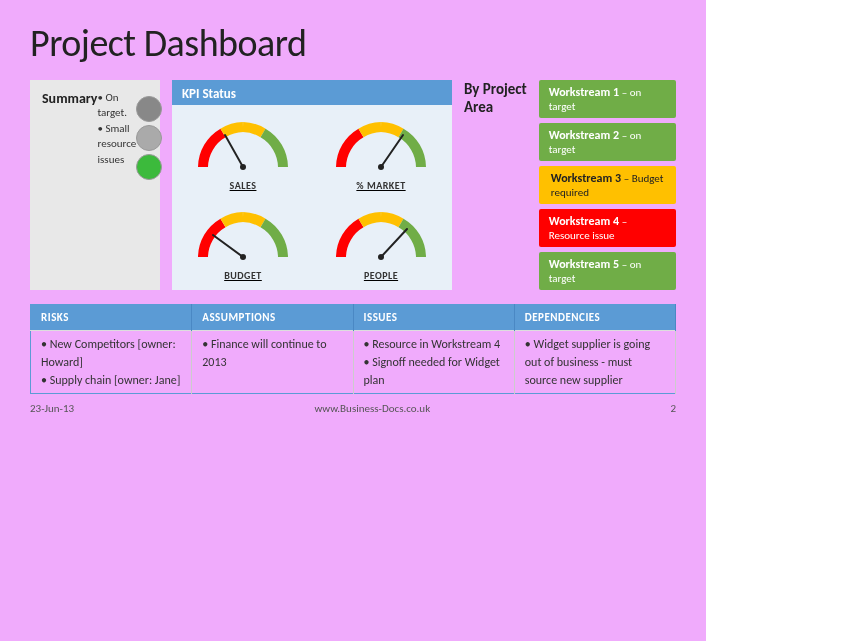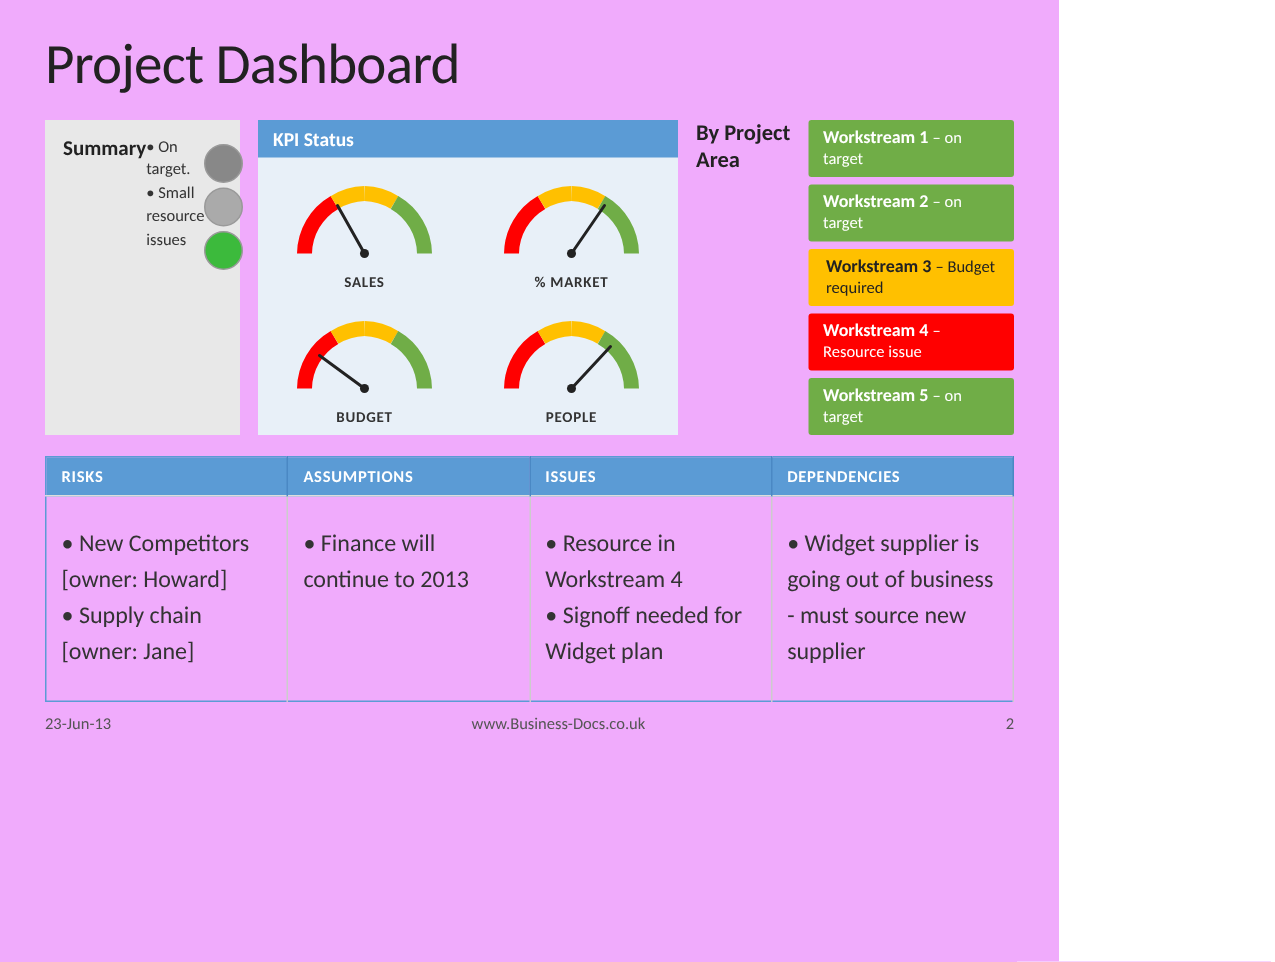--- a/index.html
+++ b/index.html
@@ -98,22 +98,23 @@
       background: #e8f0f8;
       flex: 1;
       padding: 4px;
       gap: 4px;
     }
     .gauge-item {
       background: #e8f0f8;
       display: flex;
       flex-direction: column;
       align-items: center;
-      justify-content: flex-end;
+      justify-content: center;
       padding: 6px 4px 2px;
+      text-decoration: underline;
     }
     .gauge-label {
       font-size: 10px;
       font-weight: 700;
       color: #333;
       margin-top: 2px;
       letter-spacing: 0.5px;
     }
 
     
@@ -163,22 +164,22 @@
       color: #fff;
       font-weight: 700;
       font-size: 11px;
       padding: 6px 10px;
       text-align: left;
       letter-spacing: 0.5px;
       border-right: 1px solid #4a88c4;
     }
     .bottom-table td {
       vertical-align: top;
-      padding: 20px 10px;
-      font-size: 16px;
+      padding: 4px 10px;
+      font-size: 12px;
       color: #333;
       border-right: 1px solid #ccc;
       border-top: 1px solid #ddd;
       line-height: 1.5;
       width: 25%;
     }
     .bullet-list {
       list-style: none;
       padding: 0;
     }

